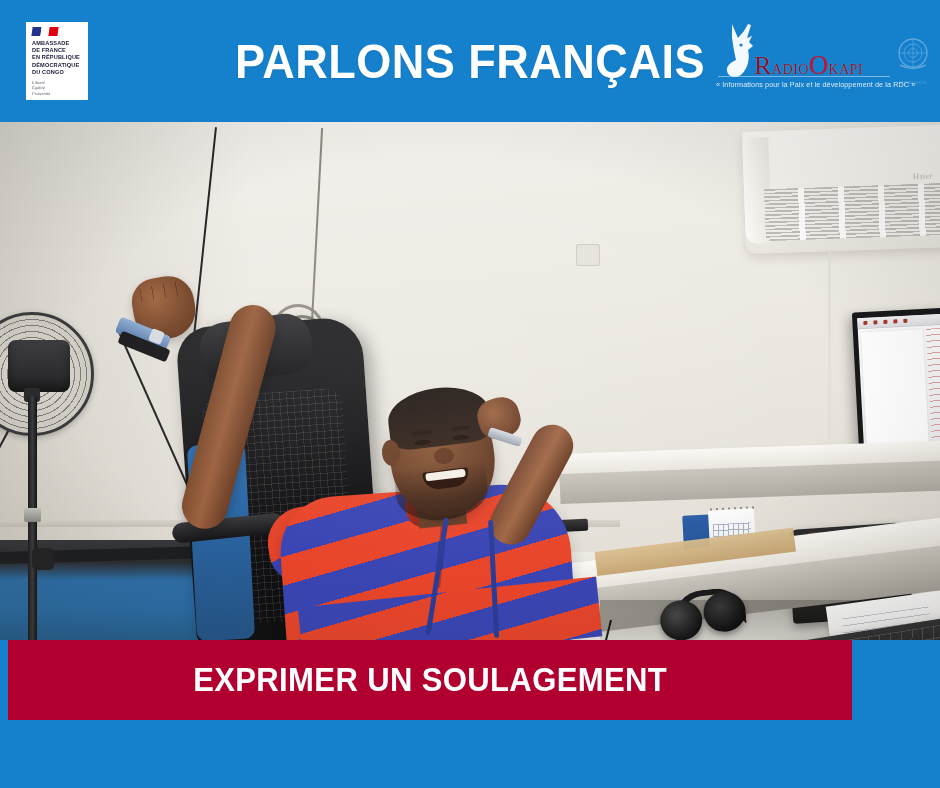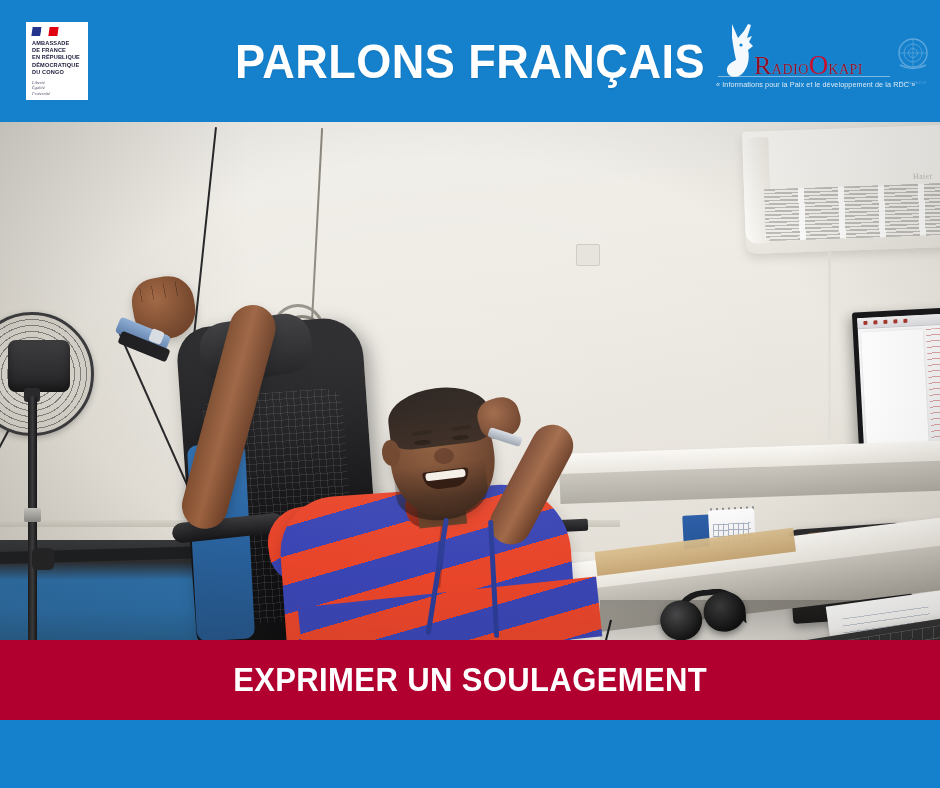--- a/index.html
+++ b/index.html
@@ -905,22 +905,22 @@
   .photo-grade {
     position: absolute; inset: 0;
     background:
       radial-gradient(ellipse at 48% 48%, rgba(255,255,255,0.10) 0%, rgba(0,0,0,0.00) 55%, rgba(40,36,30,0.16) 100%);
     pointer-events: none;
   }
 
   
   .caption-banner {
     position: absolute;
-    left: 0; top: 640px;
-    width: 940px; height: 80px;
+    left: 8px; top: 640px;
+    width: 844px; height: 80px;
     background: #B10030;
     display: flex;
     align-items: center;
     justify-content: center;
   }
   .caption-text {
     color: #ffffff;
     font-family: "Liberation Sans", sans-serif;
     font-weight: 700;
     font-size: 33px;

